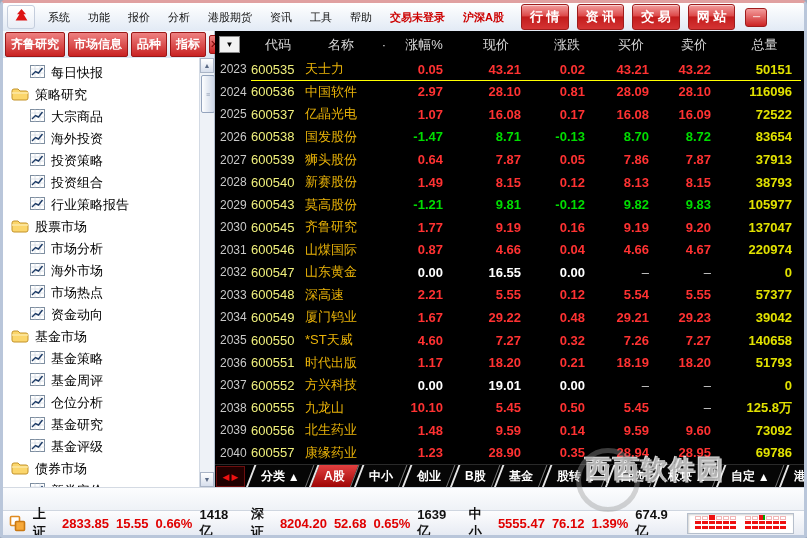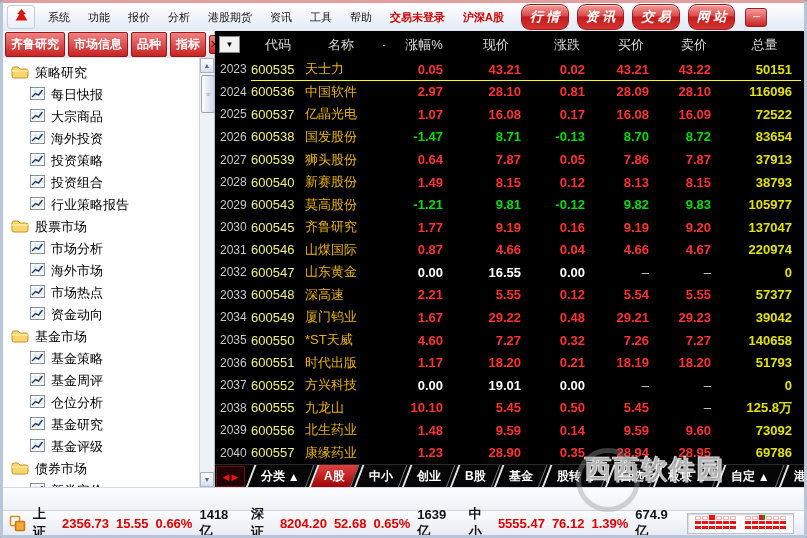--- a/index.html
+++ b/index.html
@@ -6,22 +6,22 @@
   #window{position:relative;width:807px;height:538px;box-sizing:border-box;background:#ffffff;
     border:3px solid #b9c6da;border-top-color:#e0a0a0;border-radius:5px 5px 3px 3px;overflow:hidden;}
   
   .menubar{position:absolute;top:0;left:0;right:0;height:28px;background:linear-gradient(#ffffff,#e2eaf5);
     display:flex;align-items:center;padding:0 4px;}
   .logo-btn{width:26px;height:22px;border:1px solid #c4cddc;border-radius:3px;background:linear-gradient(#ffffff,#e9eef6);
     display:flex;align-items:center;justify-content:center;margin-right:4px;flex:none;}
   .menu-item{padding:0 9px;font-size:11px;color:#111;height:100%;display:flex;align-items:center;cursor:default;white-space:nowrap;}
   .menu-item.red{color:#cc0000;font-weight:bold;}
   .mb-btn{background:linear-gradient(#f29d9d 0%,#dd4a4a 45%,#c31c1c 50%,#d43434 100%);color:#fff;font-weight:bold;
-    font-size:13px;padding:3px 8px;border:1px solid #9e1c1c;border-radius:9px;margin-left:8px;white-space:nowrap;
-    box-shadow:inset 0 1px 0 rgba(255,255,255,.55);font-style:italic;}
+    font-size:13px;padding:3px 8px;border:1px solid #9e1c1c;border-radius:3px;margin-left:8px;white-space:nowrap;
+    box-shadow:inset 0 1px 0 rgba(255,255,255,.55);}
   .win-controls{margin-left:10px;display:flex;gap:3px;}
   .win-btn{width:20px;height:17px;border:1px solid #9e1c1c;border-radius:3px;background:linear-gradient(#f49c9c,#cc2323);
     color:#fff;font-size:10px;font-weight:bold;display:flex;align-items:center;justify-content:center;line-height:1;}
   
   .pane-tabs{position:absolute;top:28px;left:0;width:212px;height:27px;background:linear-gradient(#f7fafd,#dde6f1);
     border-right:1px solid #b4c0d0;display:flex;align-items:center;gap:3px;padding:8px 2px;box-sizing:border-box;}
   .pane-tab{background:linear-gradient(#ee8181,#c92222);border:1px solid #9a1717;border-radius:2px;color:#fff;
     font-size:12px;font-weight:bold;padding:3px 5px;white-space:nowrap;}
   .pane-close{width:17px;height:17px;background:linear-gradient(#ee8181,#c92222);border:1px solid #9a1717;border-radius:2px;
     color:#6e0000;font-weight:bold;font-size:11px;display:flex;align-items:center;justify-content:center;}
@@ -144,34 +144,34 @@
       <div class="hcell">涨幅%</div>
       <div class="hcell">现价</div>
       <div class="hcell">涨跌</div>
       <div class="hcell">买价</div>
       <div class="hcell">卖价</div>
       <div class="hcell">总量</div>
     </div>
 
   <div class="sidebar">
     <div class="tree" id="tree">
+        <div class="tnode leaf">
+          <span><svg width="15" height="13" viewBox="0 0 15 13">
+              <rect x="0.5" y="0.5" width="14" height="12" fill="#ffffff" stroke="#7e8ea0"></rect>
+              <path d="M0.5 4 H14.5 M0.5 8 H14.5 M5 0.5 V12.5 M10 0.5 V12.5" stroke="#d4dce4" stroke-width="0.8"></path>
+              <path d="M2 10 L5.5 6.5 L8.5 8 L12.5 3" fill="none" stroke="#1d3b66" stroke-width="1.4"></path>
+            </svg></span>
+          <span>每日快报</span>
+        </div>
         <div class="tnode folder">
           <span><svg width="18" height="14" viewBox="0 0 18 14">
               <path d="M1 4 Q1 2 3 2 L7 2 L9 4 L15 4 Q17 4 17 6 L17 11 Q17 13 15 13 L3 13 Q1 13 1 11 Z" fill="#fbd66c" stroke="#c3932a"></path>
               <path d="M1 6 L17 6" stroke="#fce9a8" stroke-width="1.4"></path>
             </svg></span>
           <span>策略研究</span>
-        </div>
-        <div class="tnode leaf">
-          <span><svg width="15" height="13" viewBox="0 0 15 13">
-              <rect x="0.5" y="0.5" width="14" height="12" fill="#ffffff" stroke="#7e8ea0"></rect>
-              <path d="M0.5 4 H14.5 M0.5 8 H14.5 M5 0.5 V12.5 M10 0.5 V12.5" stroke="#d4dce4" stroke-width="0.8"></path>
-              <path d="M2 10 L5.5 6.5 L8.5 8 L12.5 3" fill="none" stroke="#1d3b66" stroke-width="1.4"></path>
-            </svg></span>
-          <span>每日快报</span>
         </div>
         <div class="tnode leaf">
           <span><svg width="15" height="13" viewBox="0 0 15 13">
               <rect x="0.5" y="0.5" width="14" height="12" fill="#ffffff" stroke="#7e8ea0"></rect>
               <path d="M0.5 4 H14.5 M0.5 8 H14.5 M5 0.5 V12.5 M10 0.5 V12.5" stroke="#d4dce4" stroke-width="0.8"></path>
               <path d="M2 10 L5.5 6.5 L8.5 8 L12.5 3" fill="none" stroke="#1d3b66" stroke-width="1.4"></path>
             </svg></span>
           <span>大宗商品</span>
         </div>
         <div class="tnode leaf">
@@ -584,21 +584,21 @@
   <div class="statusbar">
     <span class="status-icon">
       <svg width="17" height="17" viewBox="0 0 17 17">
         <rect x="1.5" y="1.5" width="9" height="9" rx="1" fill="#ffffff" stroke="#e08a20" stroke-width="1.6"></rect>
         <rect x="6.5" y="6.5" width="9" height="9" rx="1" fill="#f7a93a" stroke="#c97812" stroke-width="1.6"></rect>
       </svg>
     </span>
     <span id="status-indices" style="display:flex;align-items:center;gap:8px;">
         <span style="display: flex; gap: 7px; align-items: center;">
           <span class="s-name">上证</span>
-          <span class="s-red">2356.73</span>
+          <span class="s-red">2833.85</span>
           <span class="s-red">15.55</span>
           <span class="s-red">0.66%</span>
           <span class="s-amt">1418亿</span>
         </span>
         <span style="display: flex; gap: 7px; align-items: center;">
           <span class="s-name">深证</span>
           <span class="s-red">8204.20</span>
           <span class="s-red">52.68</span>
           <span class="s-red">0.65%</span>
           <span class="s-amt">1639亿</span>

